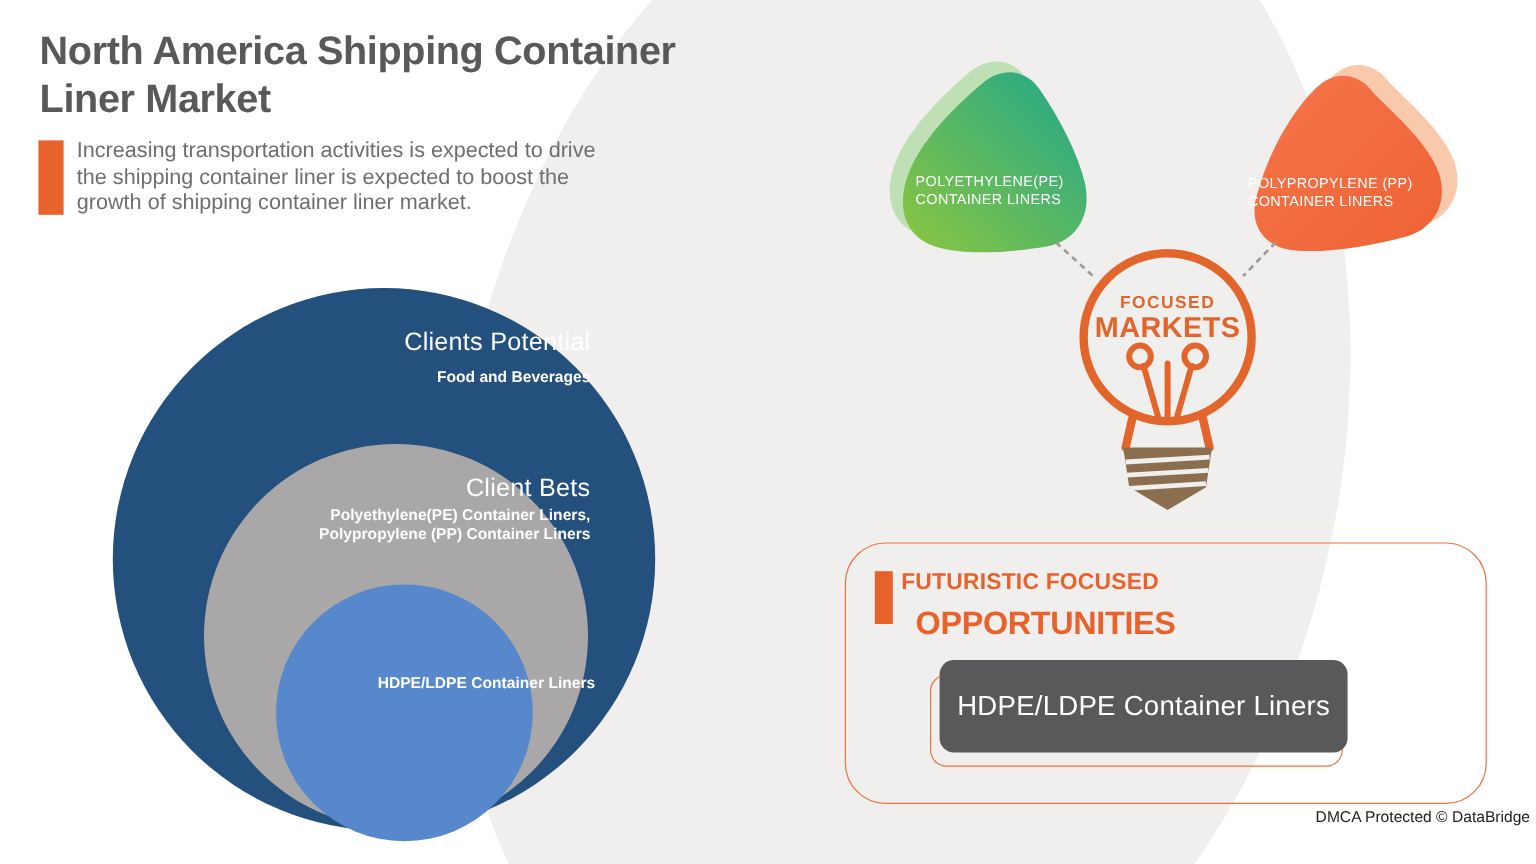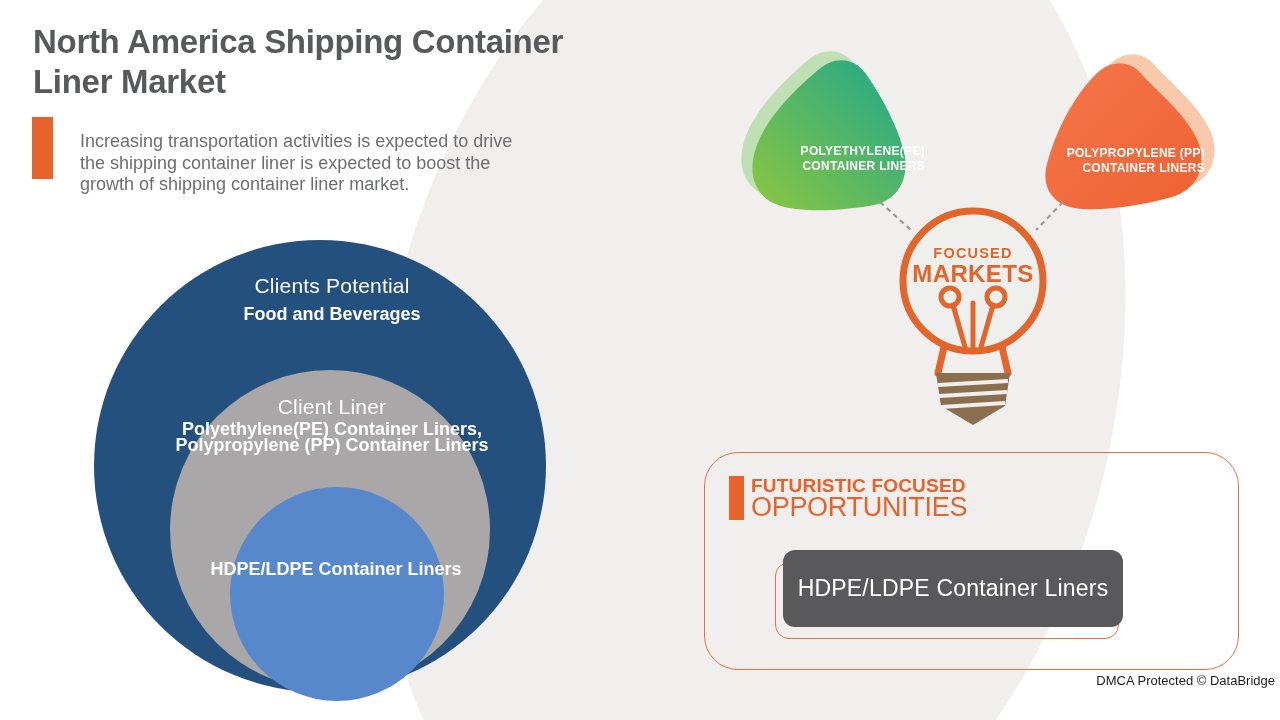--- a/index.html
+++ b/index.html
@@ -14,55 +14,55 @@
   }
   
   .title{
     position:absolute;left:33px;top:22px;width:680px;z-index:3;
     font-size:33px;line-height:40px;font-weight:700;color:#58595B;
     letter-spacing:-0.3px;white-space:pre-line;margin:0;
   }
   .intro-bar{position:absolute;left:32px;top:117px;width:21px;height:62px;background:#E8632C;z-index:3;}
   .intro-text{
     position:absolute;left:64px;top:115px;width:540px;z-index:3;
-    font-size:18px;line-height:21.5px;color:#6D6E71;white-space:pre-line;margin:16px;
+    font-size:18px;line-height:21.5px;color:#6D6E71;white-space:pre-line;margin:0;
   }
   
   .circle{position:absolute;border-radius:50%;z-index:1;}
   .circle.outer{left:94px;top:240px;width:452px;height:452px;background:#24507E;}
   .circle.middle{left:170px;top:370px;width:320px;height:320px;background:#A9A7A8;}
   .circle.inner{left:230px;top:487px;width:214px;height:214px;background:#5688CB;}
-  .circle-text{position:absolute;z-index:2;text-align:center;color:#ffffff;margin:0;}
+  .circle-text{position:absolute;z-index:2;text-align:right;color:#ffffff;margin:0;}
   .ct-title{font-size:21px;font-weight:400;letter-spacing:0.2px;}
-  .ct-sub{font-size:18px;font-weight:600;line-height:16px;white-space:pre-line;}
+  .ct-sub{font-size:13px;font-weight:600;line-height:16px;white-space:pre-line;}
   .c1t{left:172px;top:274px;width:320px;}
   .c1s{left:172px;top:306px;width:320px;}
   .c2t{left:172px;top:395px;width:320px;}
   .c2s{left:172px;top:421px;width:320px;}
   .c3t{left:176px;top:533px;width:320px;font-size:20px;}
   .c3s{left:176px;top:561px;width:320px;}
   
   .art{position:absolute;left:0;top:0;width:1280px;height:720px;z-index:1;pointer-events:none;}
   .blob-label{
-    position:absolute;z-index:2;text-align:right;color:#ffffff;margin:0;
-    font-size:12px;font-weight:700;line-height:15px;letter-spacing:0.3px;white-space:pre-line;
+    position:absolute;z-index:2;text-align:left;color:#ffffff;margin:0;
+    font-size:12px;font-weight:400;line-height:15px;letter-spacing:0.3px;white-space:pre-line;
   }
   .lbl-green{left:763px;top:144px;width:162px;}
   .lbl-orange{left:1040px;top:146px;width:165px;}
   .bulb-word{position:absolute;left:903px;width:140px;z-index:2;text-align:center;color:#E2662C;font-weight:700;margin:0;}
   .bulb-word.w1{top:245px;font-size:14.5px;letter-spacing:1.2px;}
   .bulb-word.w2{top:260px;font-size:24px;letter-spacing:0.4px;}
   
   .opp-panel{
     position:absolute;left:704px;top:452px;width:533px;height:216px;z-index:2;
     border:1.5px solid #ED7140;border-radius:34px;background:transparent;
   }
   .opp-bar{position:absolute;left:729px;top:476px;width:15px;height:44px;background:#E8632C;z-index:3;}
   .opp-h1{position:absolute;left:751px;top:475px;z-index:3;font-size:19px;font-weight:700;color:#E8632C;letter-spacing:0.2px;margin:0;}
-  .opp-h2{position:absolute;left:751px;top:492px;z-index:3;font-size:27px;font-weight:400;color:#E8632C;letter-spacing:-0.3px;margin:0;}
+  .opp-h2{position:absolute;left:751px;top:492px;z-index:3;font-size:27px;font-weight:700;color:#E8632C;letter-spacing:-0.3px;margin:12px;}
   .opp-ghost{
     position:absolute;left:775px;top:562px;width:342px;height:75px;z-index:2;
     border:1.5px solid #ED7140;border-radius:14px;
   }
   .opp-item{
     position:absolute;left:783px;top:550px;width:340px;height:77px;z-index:3;
     background:#59585A;border-radius:12px;display:flex;align-items:center;justify-content:center;
     color:#ffffff;font-size:23px;letter-spacing:0.2px;
   }
   
@@ -81,21 +81,21 @@
   <p class="intro-text">Increasing transportation activities is expected to drive
 the shipping container liner is expected to boost the
 growth of shipping container liner market.</p>
 
   <div class="circle outer"></div>
   <div class="circle middle"></div>
   <div class="circle inner"></div>
 
   <p class="circle-text ct-title c1t">Clients Potential</p>
   <p class="circle-text ct-sub c1s">Food and Beverages</p>
-  <p class="circle-text ct-title c2t">Client Liner</p>
+  <p class="circle-text ct-title c2t">Client Bets</p>
   <p class="circle-text ct-sub c2s">Polyethylene(PE) Container Liners,
 Polypropylene (PP) Container Liners</p>
   <p class="circle-text ct-sub c3s">HDPE/LDPE Container Liners</p>
 
   <svg class="art" viewBox="0 0 1280 720">
     <defs>
       <linearGradient id="gGreen" x1="0" y1="1" x2="1" y2="0">
         <stop offset="0" stop-color="#8DC63F"></stop>
         <stop offset="1" stop-color="#1EA78C"></stop>
       </linearGradient>

